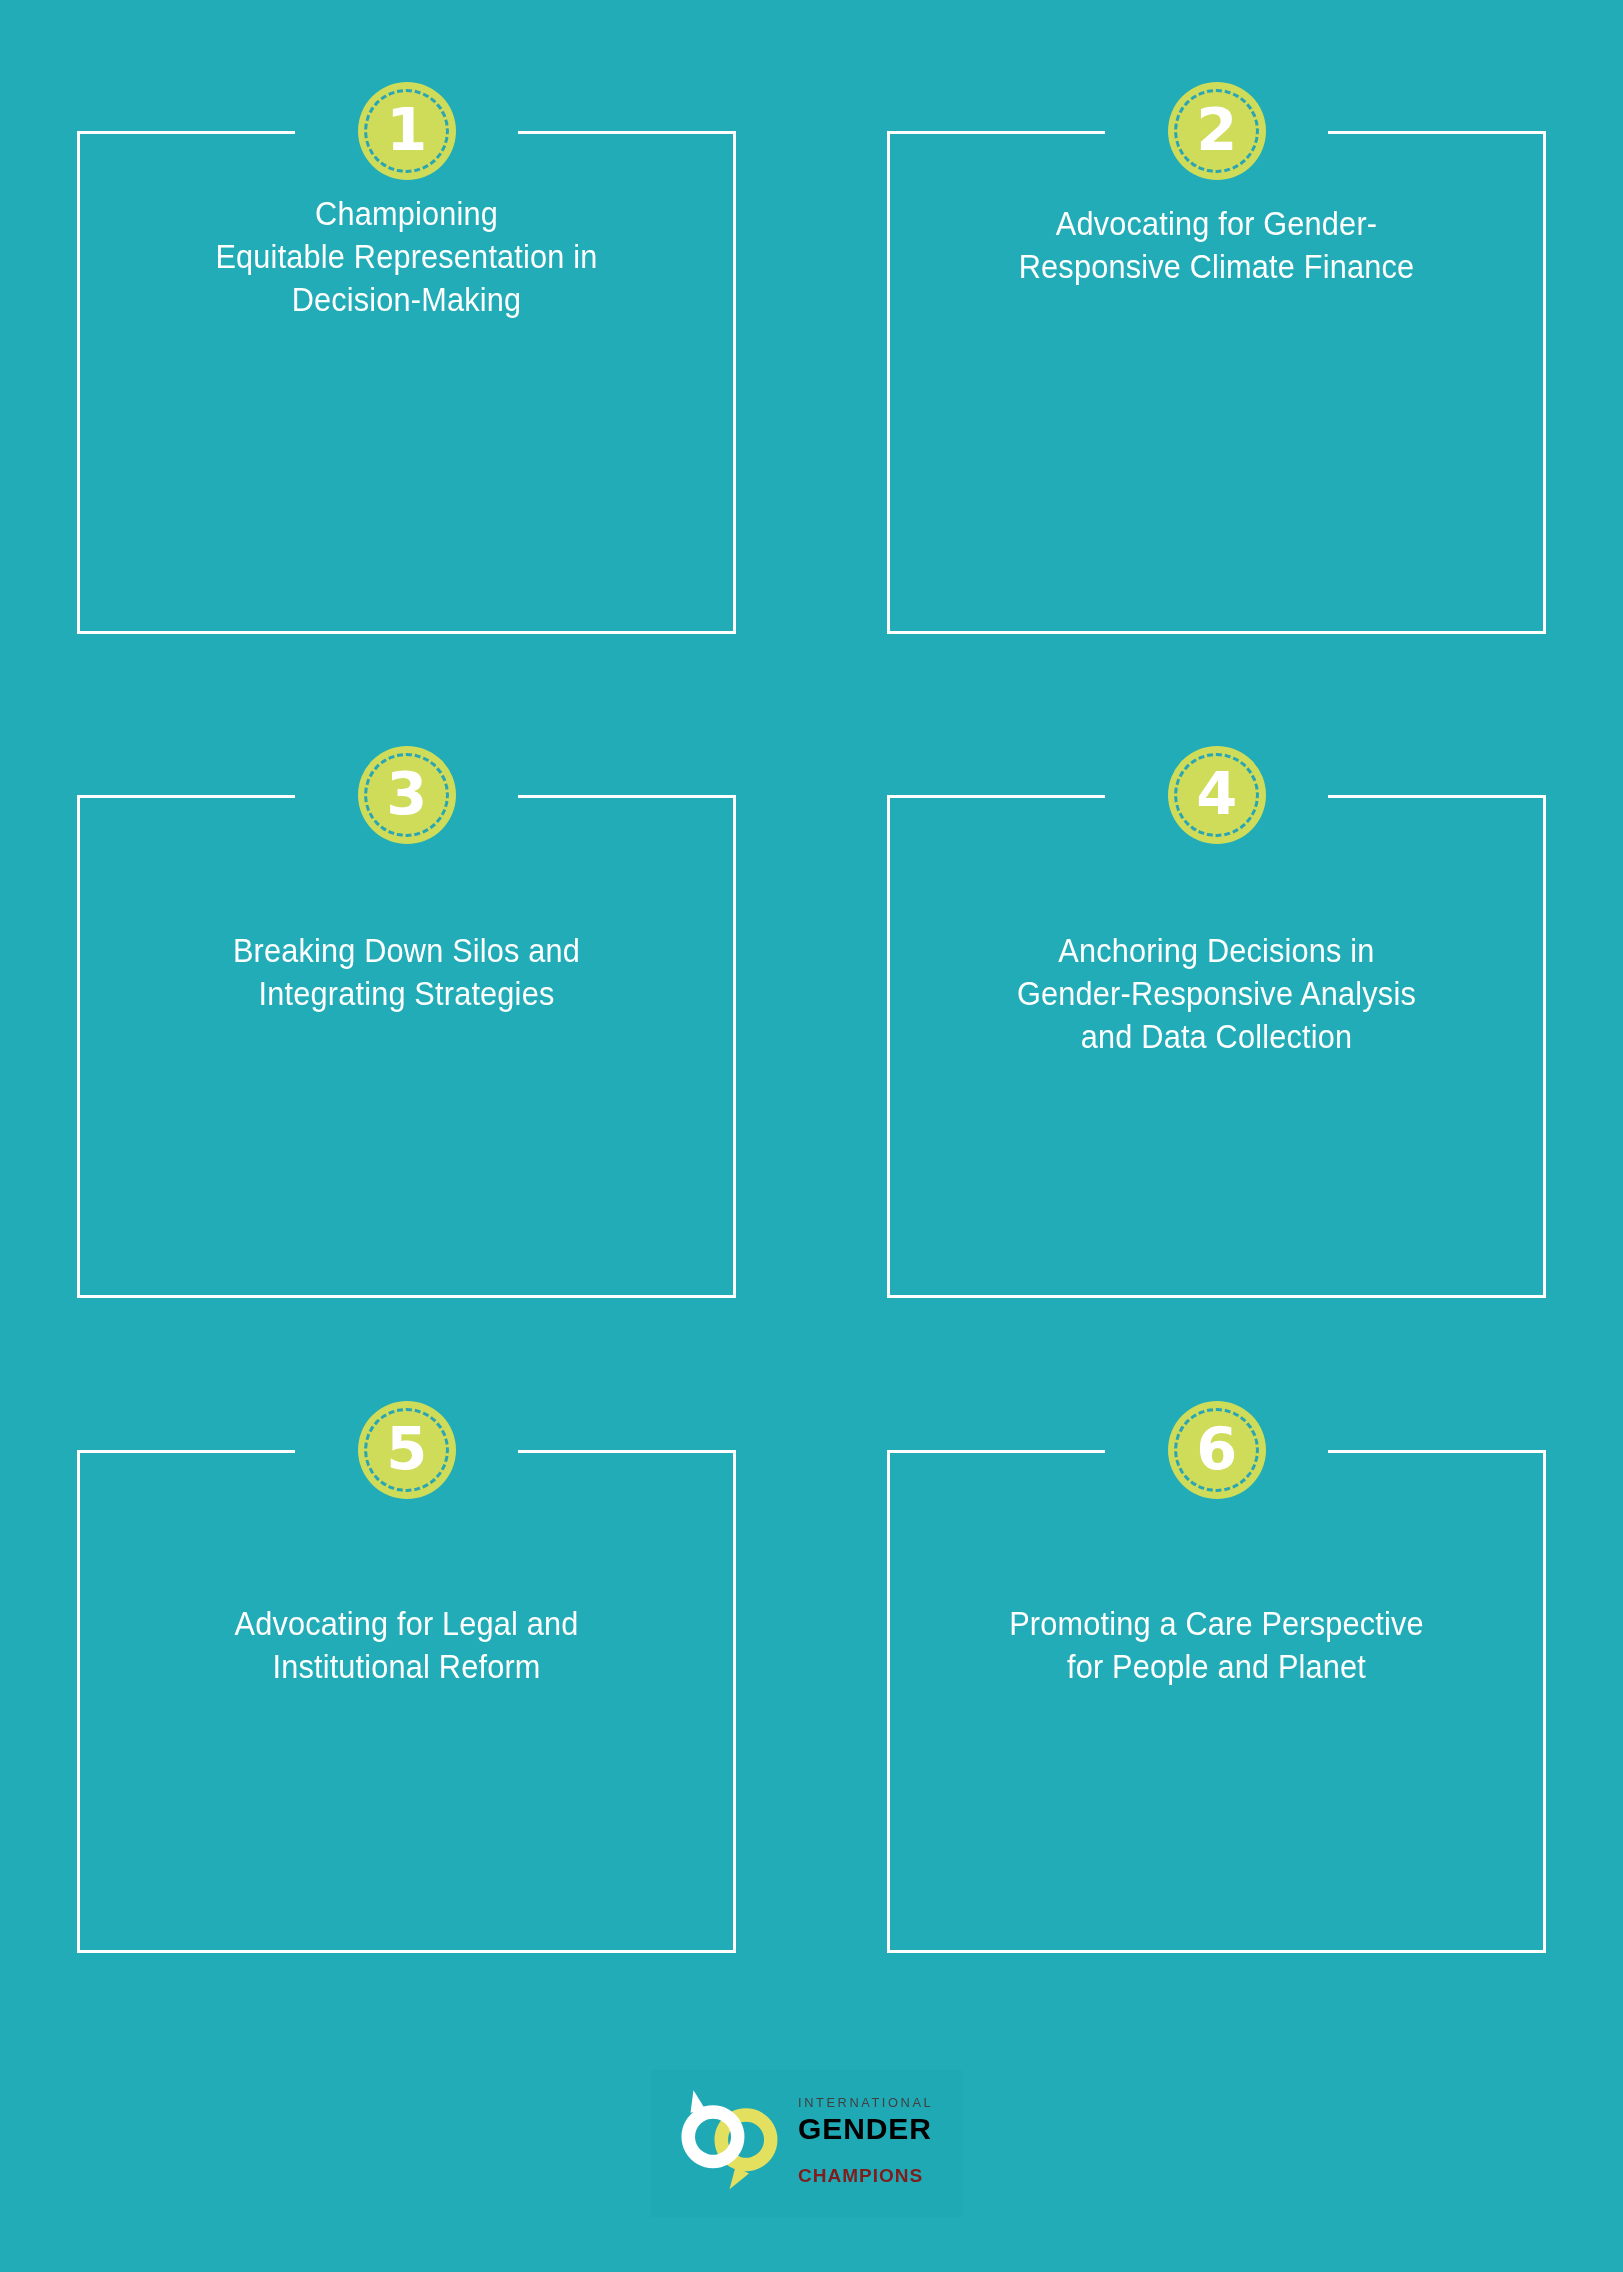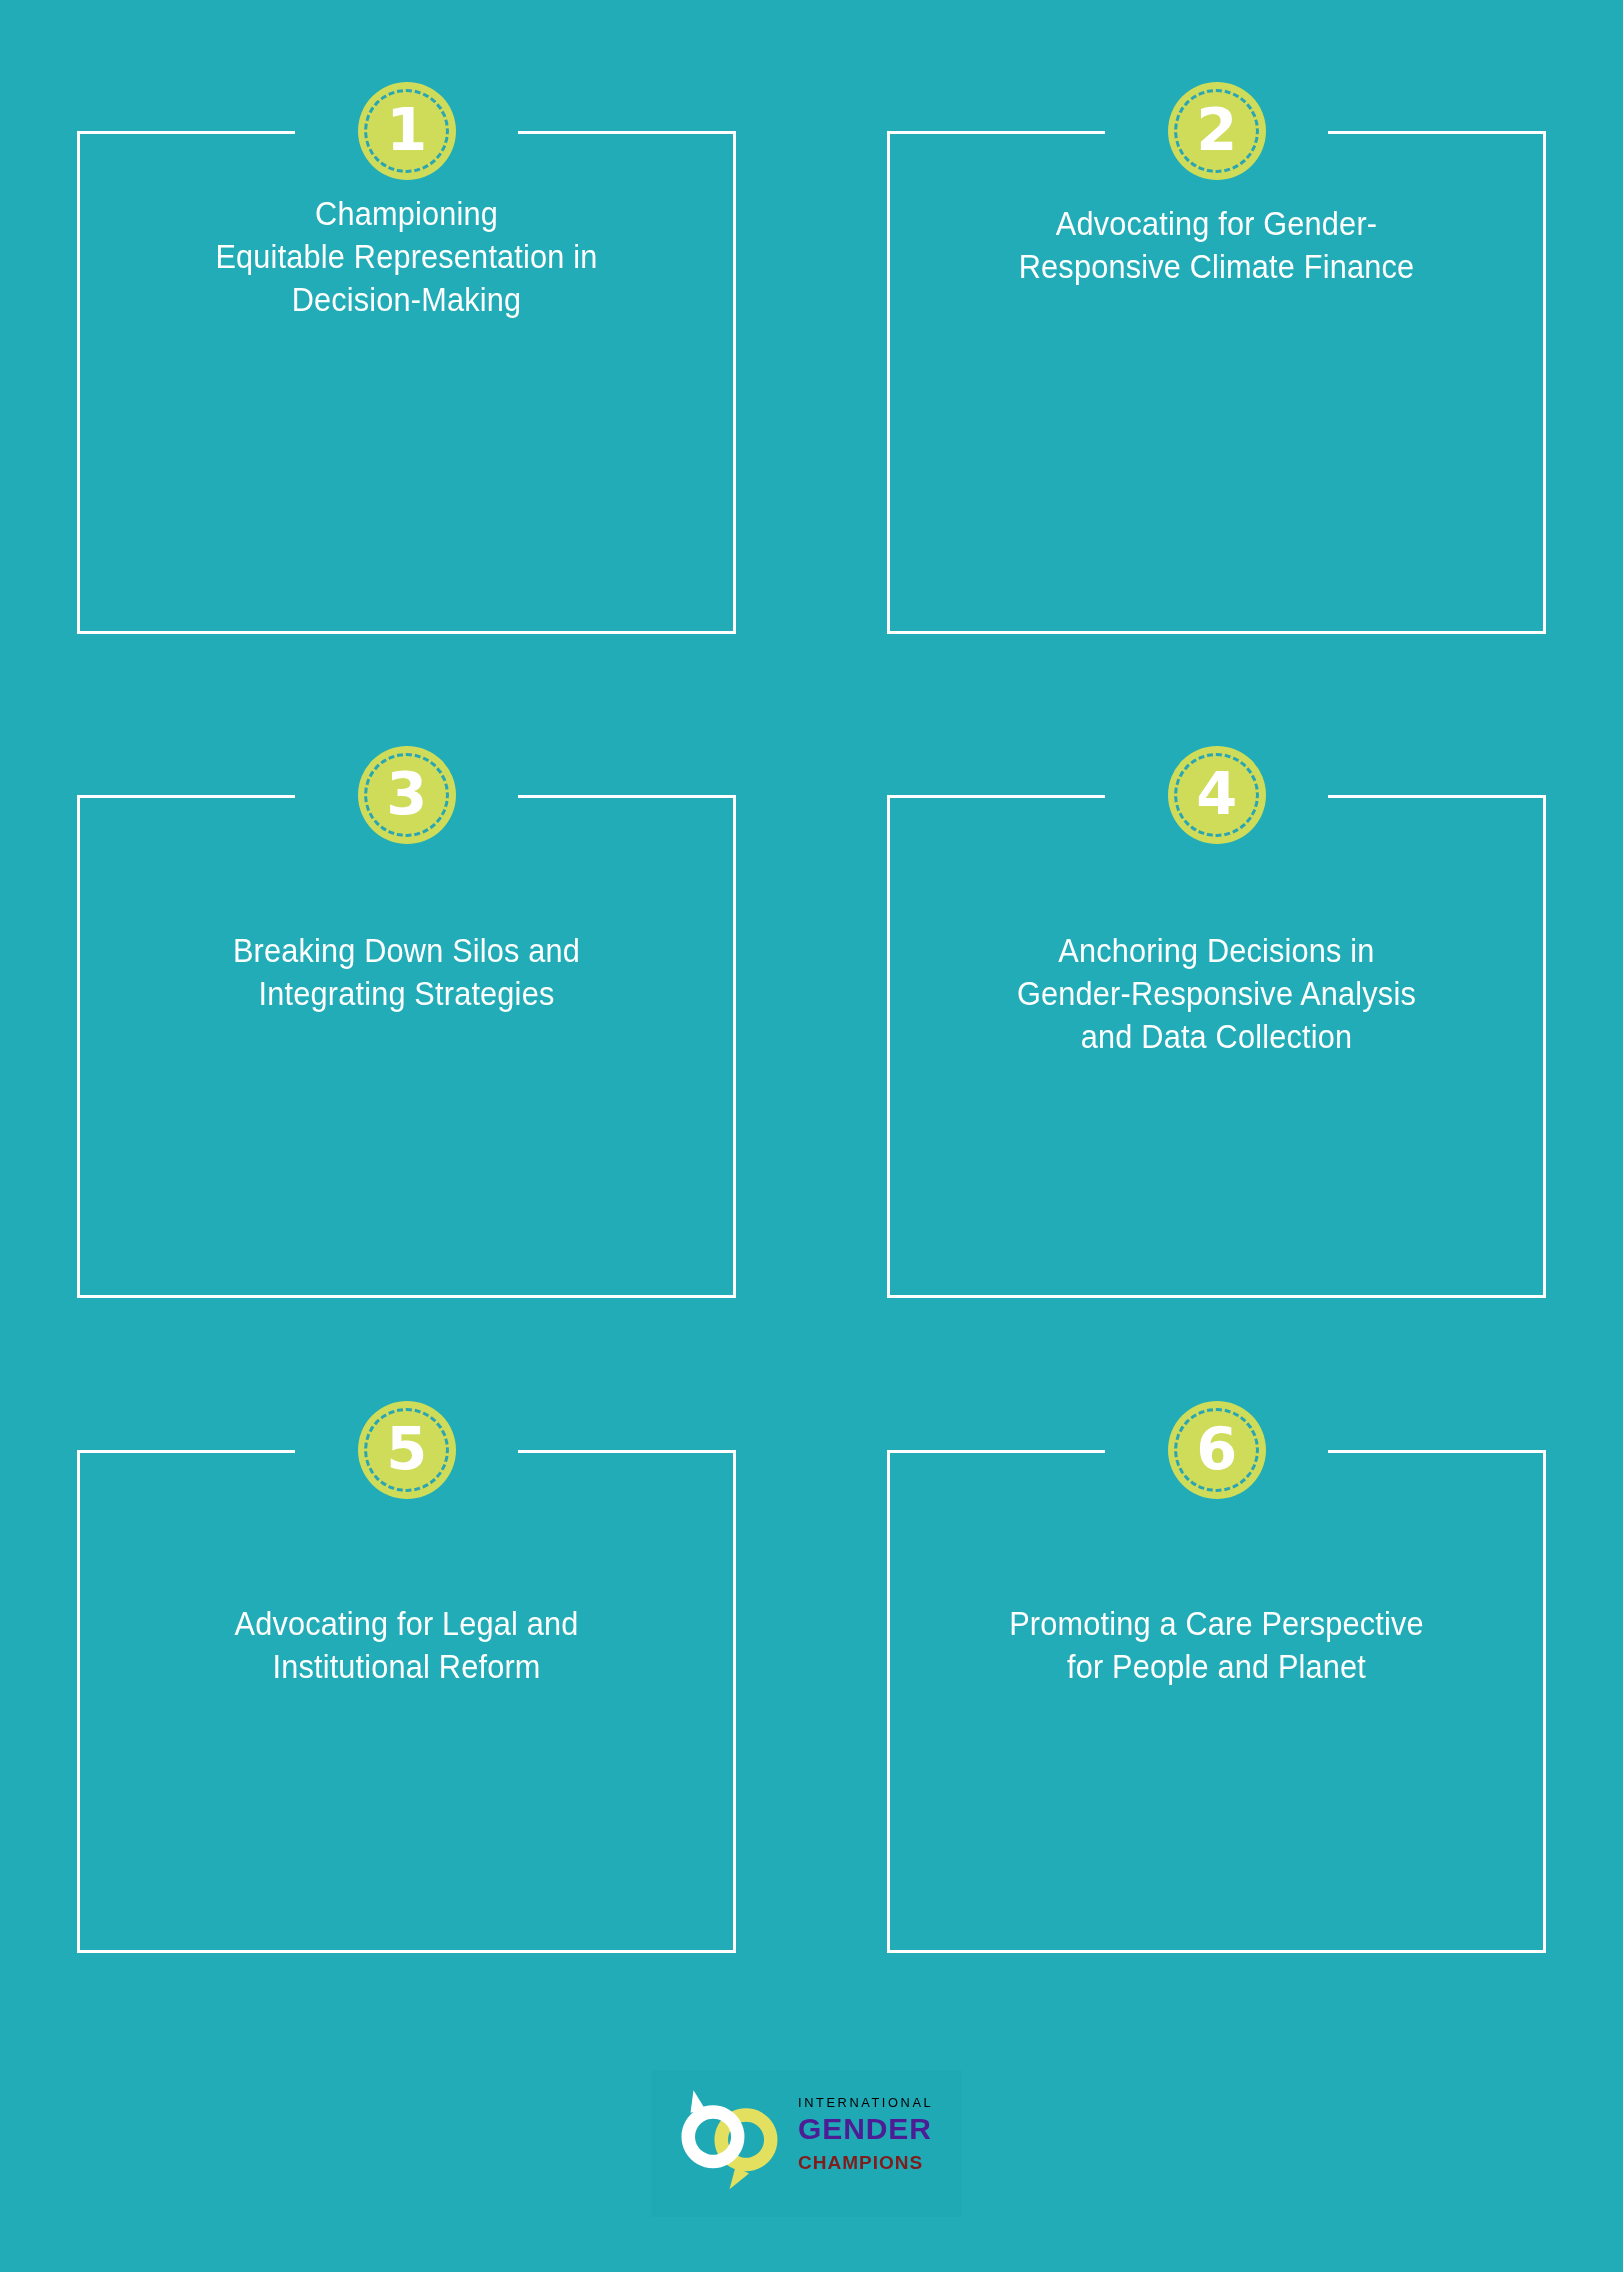--- a/index.html
+++ b/index.html
@@ -99,34 +99,34 @@
     position:absolute;
     left:19.5px; top:16.5px;
     width:120px; height:113px;
   }
   .logo-text{
     position:absolute;
     left:147px; top:27px;
     width:155px;
   }
   .lt-1{
-    color:#000000;
+    color:#404040;
     font-size:12.8px;
     letter-spacing:2.6px;
     font-weight:400;
     line-height:1;
     margin-bottom:4.5px;
   }
   .lt-2{
-    color:#4c1d95;
+    color:#000000;
     font-size:30px;
     letter-spacing:0.9px;
     font-weight:bold;
     line-height:1;
-    margin-bottom:9px;
+    margin-bottom:22px;
   }
   .lt-3{
     color:#7f1d1d;
     font-size:19px;
     letter-spacing:1px;
     font-weight:bold;
     line-height:1;
   }
 </style>
 </head>

